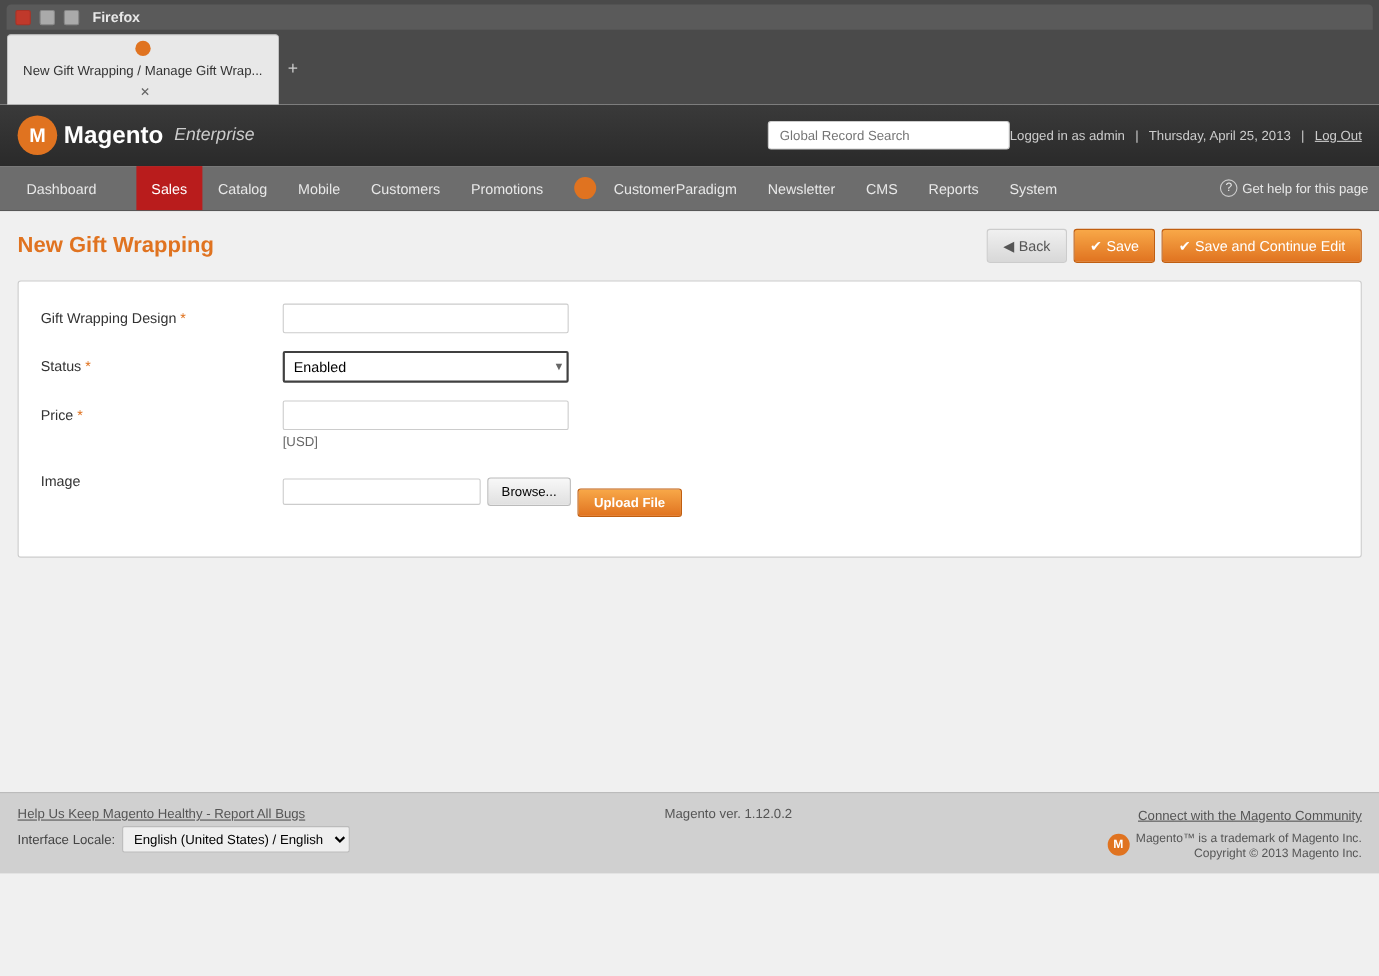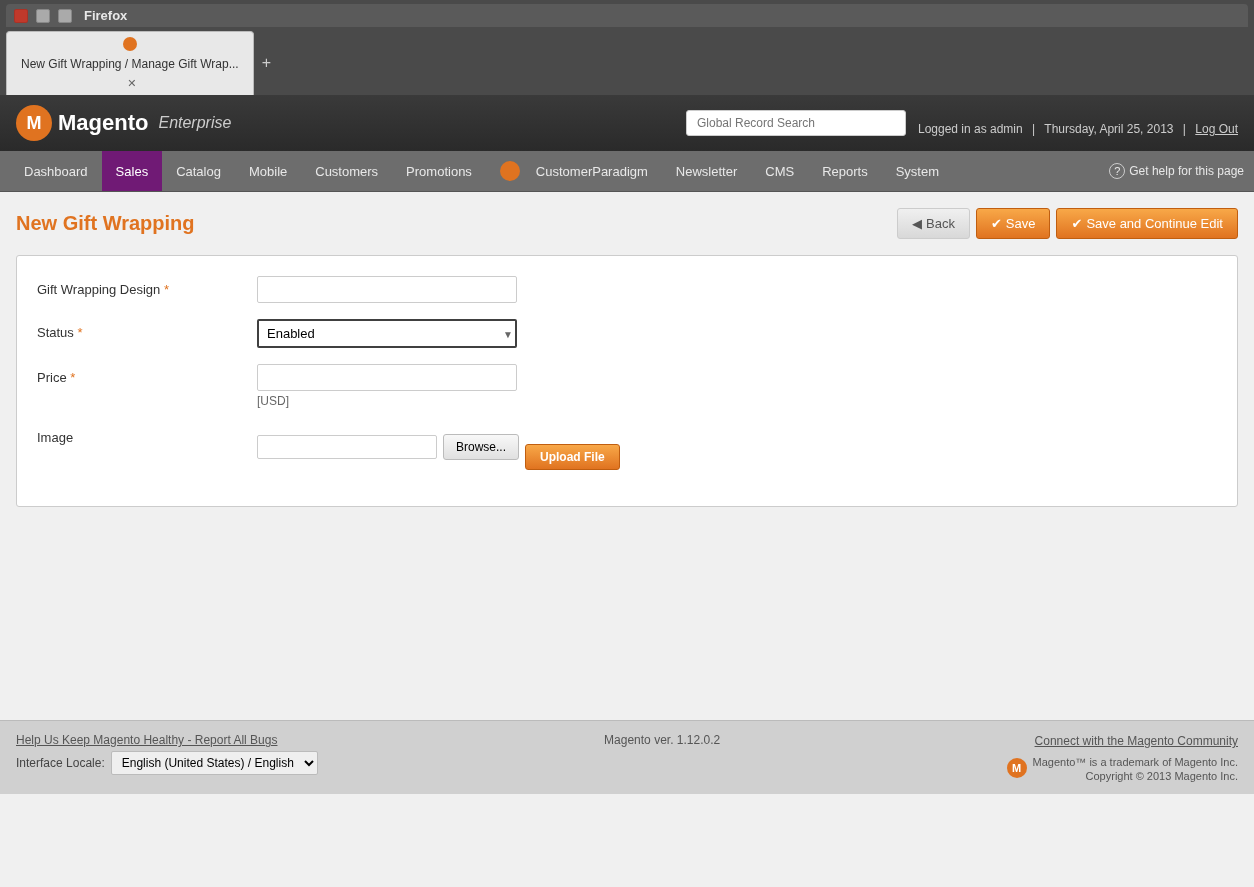--- a/index.html
+++ b/index.html
@@ -19,29 +19,29 @@
     .browser-tab-new { background: transparent; border: none; color: #ccc; font-size: 16px; padding: 0 8px; cursor: pointer; align-self: center; }
 
     
     .app-container { background: #f0f0f0; min-height: 820px; }
 
     
     .app-header { background: linear-gradient(to bottom, #3a3a3a, #2a2a2a); padding: 10px 16px; display: flex; align-items: center; justify-content: space-between; }
     .logo-area { display: flex; align-items: center; gap: 8px; }
     .magento-logo { display: flex; align-items: center; gap: 6px; }
     .logo-icon { width: 36px; height: 36px; background: #e07320; border-radius: 50%; display: flex; align-items: center; justify-content: center; color: white; font-weight: bold; font-size: 18px; }
-    .header-right { display: flex; align-items: flex-end; gap: 12px; }
+    .header-right { display: flex; align-items: center; }
     .search-box { padding: 5px 10px; border: 1px solid #ccc; border-radius: 3px; font-size: 12px; width: 220px; background: #fff; }
     .user-info { color: #ccc; font-size: 12px; }
     .user-info a { color: #ccc; text-decoration: underline; cursor: pointer; }
 
     
     .nav-bar { background: #6d6d6d; display: flex; align-items: stretch; padding: 0 10px; border-bottom: 1px solid #555; }
     .nav-item { padding: 10px 14px; color: #e8e8e8; font-size: 13px; cursor: pointer; white-space: nowrap; display: flex; align-items: center; gap: 4px; }
-    .nav-item.active { background: #701a75; color: white; }
+    .nav-item.active { background: #b91c1c; color: white; margin-left: 22px; }
     .nav-customer-paradigm { display: flex; align-items: center; gap: 16px; }
     .nav-cp-icon { width: 20px; height: 20px; background: #e07320; border-radius: 50%; display: inline-block; }
     .nav-help { margin-left: auto; color: #e8e8e8; font-size: 12px; display: flex; align-items: center; gap: 4px; }
 
     
     .main-content { padding: 16px; background: #f0f0f0; min-height: 520px; }
     .page-header { display: flex; align-items: center; justify-content: space-between; margin-bottom: 16px; }
     .page-title { color: #e07320; font-size: 20px; font-weight: bold; }
     .action-buttons { display: flex; gap: 6px; }
     .btn { padding: 7px 14px; border: 1px solid #ccc; border-radius: 3px; font-size: 13px; cursor: pointer; display: flex; align-items: center; gap: 4px; }

